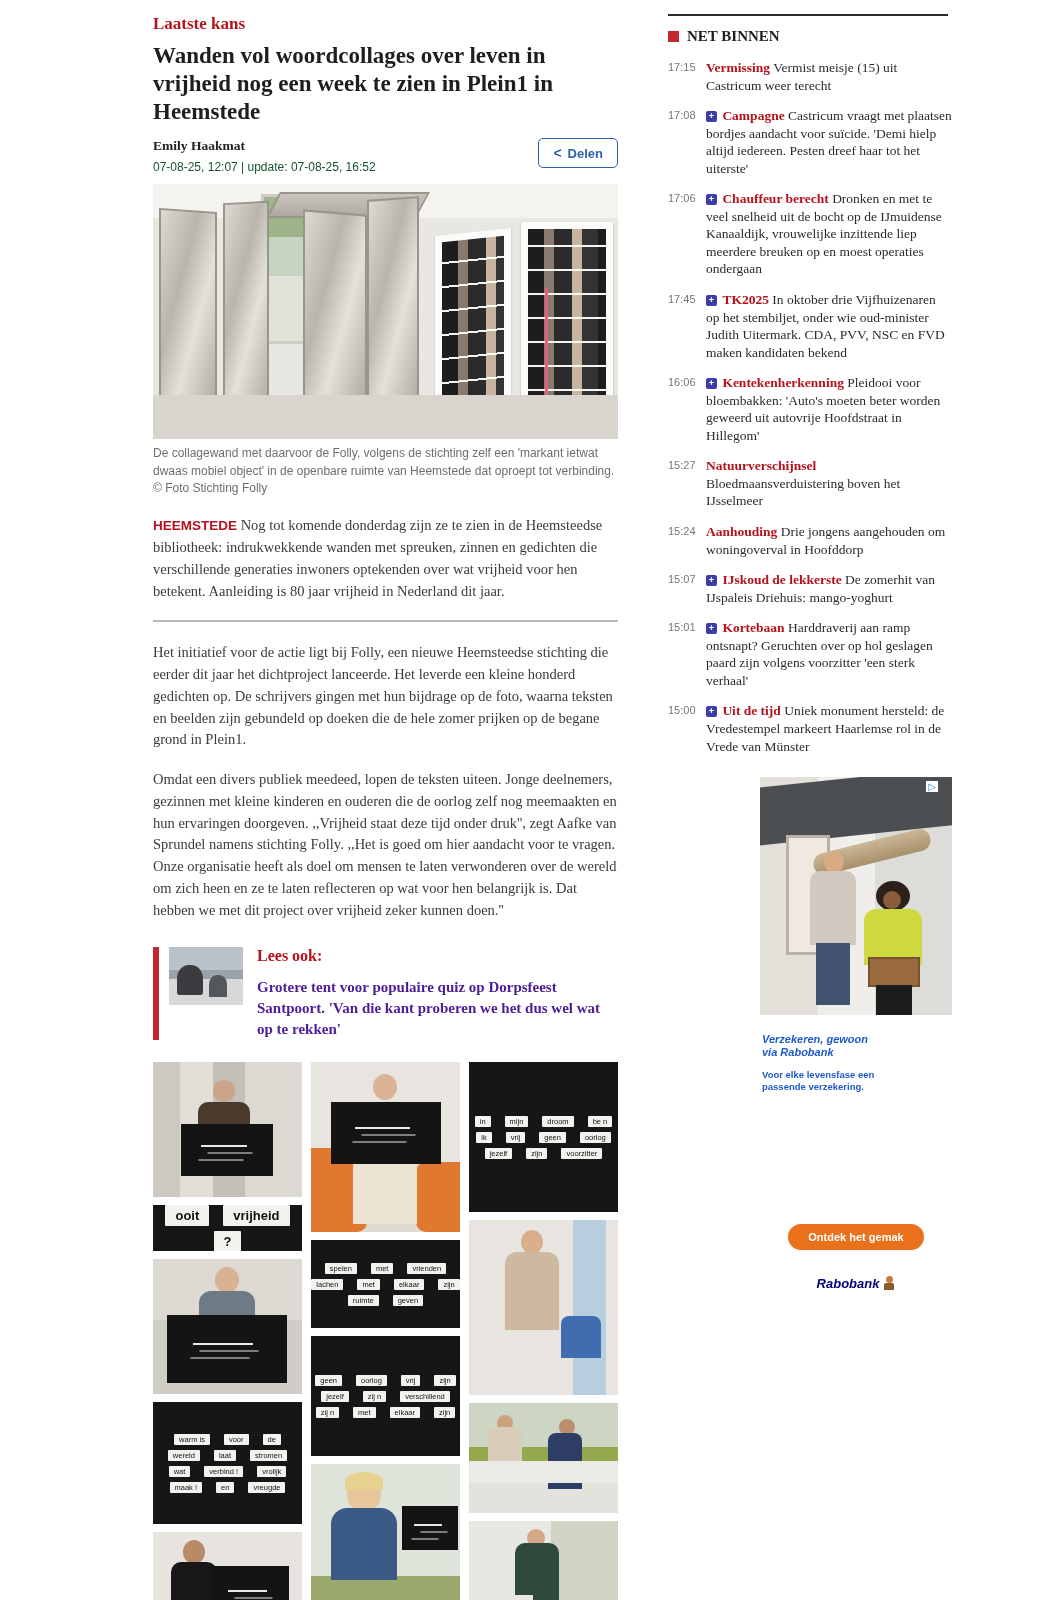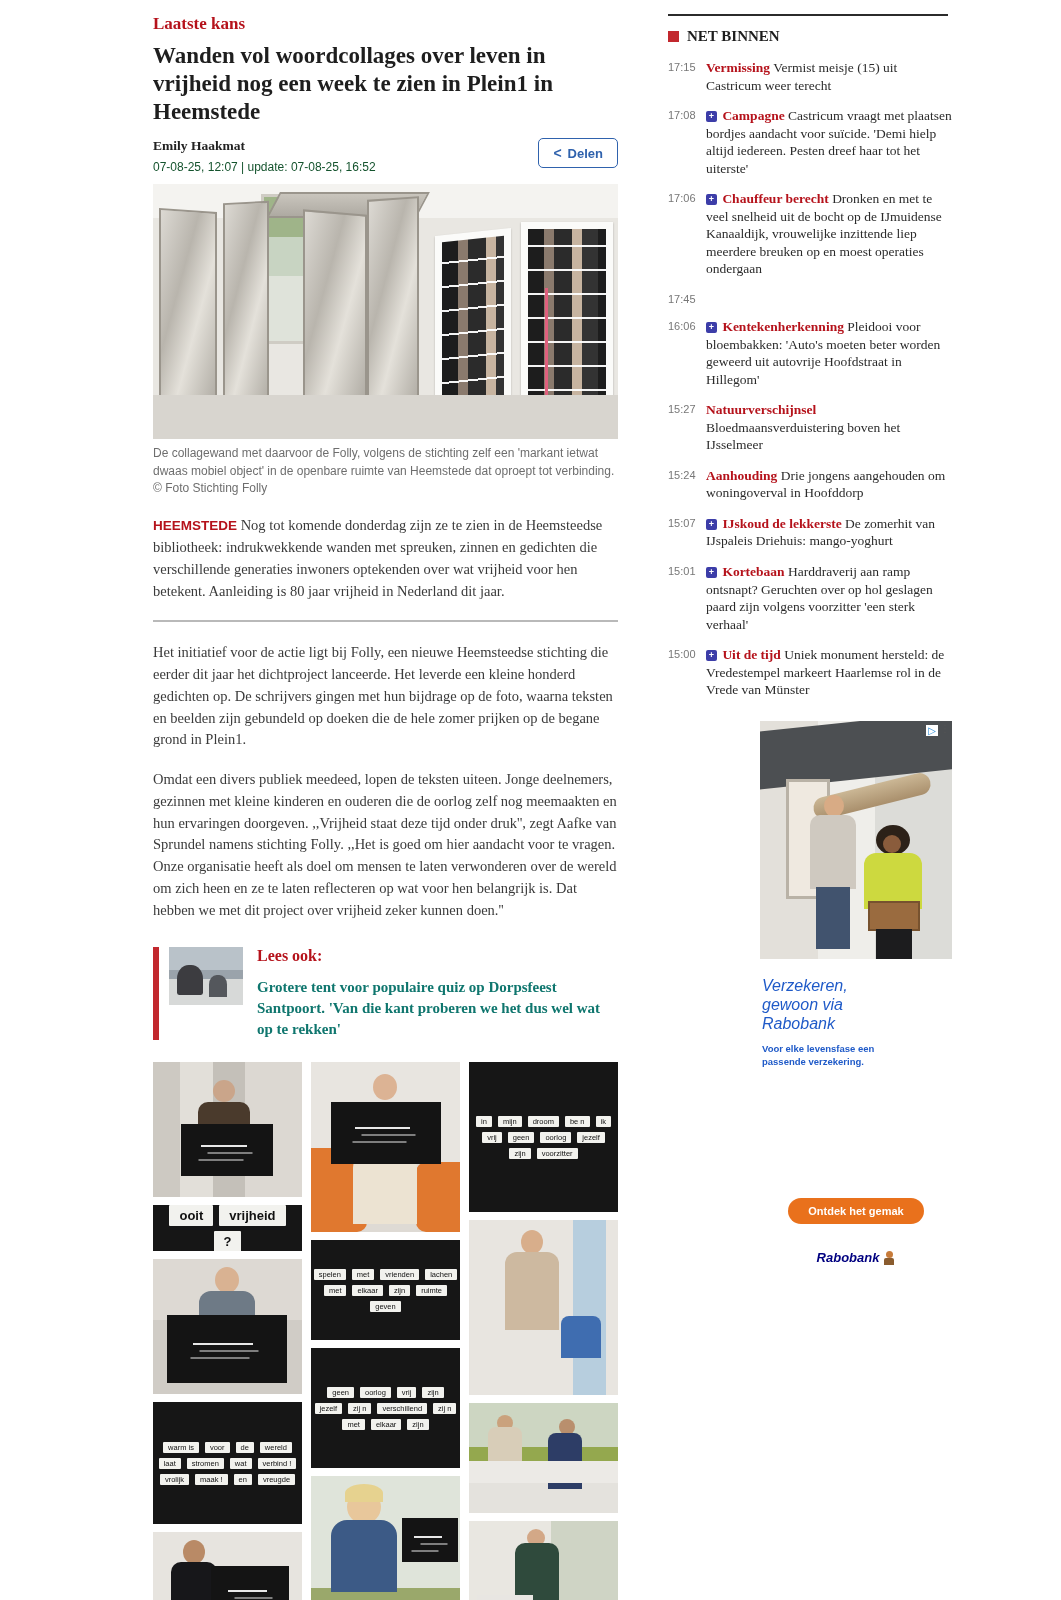--- a/index.html
+++ b/index.html
@@ -57,32 +57,32 @@
 
   
   .read-also { display:flex; gap:14px; border-left:6px solid #c2282e; padding-left:10px; margin:26px 0 22px 0; cursor:pointer; }
   .ra-thumb { width:74px; height:58px; flex:0 0 74px;
     background:linear-gradient(#b9c2c9 0 40%, #9aa3ab 40% 55%, #d7d9d8 55%);
     position:relative; overflow:hidden; }
   .ra-thumb::after { content:""; position:absolute; left:8px; top:18px; width:26px; height:30px;
     background:#3c3c40; border-radius:45% 45% 8% 8%; box-shadow:28px 6px 0 -4px #54575c; }
   .ra-content { flex:1; }
   .ra-label { color:#b5121b; font-weight:bold; font-size:16px; margin-bottom:12px; }
-  .ra-title { font-weight:bold; font-size:15px; line-height:1.4; color:#0f766e; }
+  .ra-title { font-weight:bold; font-size:15px; line-height:1.4; color:#4c1d95; }
 
   
   .mosaic { display:flex; gap:9px; margin-bottom:14px; }
   .mcol { display:flex; flex-direction:column; gap:8px; width:149px; }
   .tile { position:relative; overflow:hidden; }
   .photo .head { position:absolute; border-radius:50%; }
   .photo .torso { position:absolute; }
   .photo .board { position:absolute; background:#141414; }
   .photo .board::after { content:""; position:absolute; left:22%; top:40%; width:50%; height:2px; background:#e8e8e8;
     box-shadow:6px 7px 0 -0.5px #e8e8e8, -3px 14px 0 -0.5px #e8e8e8; }
-  .chips { background:#161616; display:flex; flex-wrap:wrap; align-content:center; justify-content:center; gap:5px 6px; }
+  .chips { background:#161616; display:flex; flex-wrap:wrap; align-content:center; justify-content:center; gap:5px 14px; }
   .chip { background:#f2f2ee; color:#111; font-family:"Liberation Sans","DejaVu Sans",sans-serif;
     font-size:7.5px; padding:1px 5px; border-radius:1px; white-space:nowrap; }
   .chips.big .chip { font-size:13px; font-weight:bold; padding:3px 10px; }
 
   .scene-mirror-man { height:135px; background:linear-gradient(90deg,#cdc9c2 0 18%,#e2dfd9 18% 40%,#c4c0b9 40% 62%,#dcd8d2 62%); }
   .scene-mirror-man .head { width:22px; height:22px; background:#caa58a; top:18px; left:60px; }
   .scene-mirror-man .torso { width:52px; height:60px; background:#4a3a2c; top:40px; left:45px; border-radius:10px 10px 0 0; }
   .scene-mirror-man .board { width:92px; height:52px; top:62px; left:28px; }
 
   .scene-girl2 { height:135px; background:linear-gradient(#ddd9d3 0 45%, #d0ccc6 45%); }
@@ -148,21 +148,21 @@
   .ad-man-head { position:absolute; top:74px; left:64px; width:20px; height:22px; background:#d8ab85; border-radius:50%; }
   .ad-man { position:absolute; top:94px; left:50px; width:46px; height:74px; background:#cfc9c0; border-radius:10px 10px 0 0; }
   .ad-man-legs { position:absolute; top:166px; left:56px; width:34px; height:62px; background:#41536e; }
   .ad-w-hair { position:absolute; top:104px; left:116px; width:34px; height:30px; background:#2c2118; border-radius:50%; }
   .ad-w-face { position:absolute; top:114px; left:123px; width:18px; height:18px; background:#8a5c3c; border-radius:50%; }
   .ad-woman { position:absolute; top:132px; left:104px; width:58px; height:56px; background:#cdd93f; border-radius:12px 12px 0 0; }
   .ad-crate { position:absolute; top:180px; left:108px; width:52px; height:30px; background:#9a6b3f; border:2px solid #77522f; }
   .ad-w-legs { position:absolute; top:208px; left:116px; width:36px; height:30px; background:#1c1c1e; }
   .ad-choice { position:absolute; top:4px; right:14px; color:#2b8bd4; font-size:10px; background:#fff; padding:0 2px; }
   .ad-dots { position:absolute; top:2px; right:2px; color:#555; font-size:10px; font-family:"Liberation Sans",sans-serif; }
-  .ad-headline { font-style:italic; font-weight:normal; font-size:16px; line-height:1.18; color:#1f5ac8;
+  .ad-headline { font-style:italic; font-weight:bold; font-size:11px; line-height:1.18; color:#1f5ac8;
     font-family:"Liberation Sans","DejaVu Sans",sans-serif; margin:18px 0 10px 2px; width:120px; }
   .ad-sub { font-family:"Liberation Sans","DejaVu Sans",sans-serif; font-size:9.5px; font-weight:bold; color:#1f5ac8; width:130px; margin-left:2px; line-height:1.3; }
   .ad-cta { display:block; margin:130px auto 0 auto; background:#e9711c; color:#fff; border:none; border-radius:14px;
     font-family:"Liberation Sans","DejaVu Sans",sans-serif; font-size:11px; font-weight:bold; padding:7px 20px; cursor:pointer; }
   .ad-brand { display:flex; align-items:center; justify-content:center; gap:4px; margin-top:26px;
     font-family:"Liberation Sans","DejaVu Sans",sans-serif; font-style:italic; font-weight:bold; font-size:13px; color:#000080; }
   .rabo-mark { width:12px; height:14px; position:relative; }
   .rabo-mark::before { content:""; position:absolute; top:0; left:3px; width:7px; height:7px; background:#c77b3a; border-radius:50%; }
   .rabo-mark::after { content:""; position:absolute; bottom:0; left:1px; width:10px; height:7px; background:#8a5c2e; border-radius:2px 2px 0 0; }
 </style>
@@ -256,21 +256,21 @@
             <div class="torso"></div>
             <div class="board"></div>
         </div>
       </div>
       <div class="mcol">
         <div class="tile photo scene-girl-orange">
           <div class="head"></div>
             <div class="torso"></div>
             <div class="board"></div>
         </div>
-        <div class="tile chips" style="height:100px">
+        <div class="tile chips" style="height:88px">
             <span class="chip">spelen</span>
             <span class="chip">met</span>
             <span class="chip">vrienden</span>
             <span class="chip">lachen</span>
             <span class="chip">met</span>
             <span class="chip">elkaar</span>
             <span class="chip">zijn</span>
             <span class="chip">ruimte</span>
             <span class="chip">geven</span>
           </div>
@@ -341,20 +341,21 @@
     <div class="nb-item">
       <span class="nb-time">17:08</span>
       <span class="nb-body"><span class="prem">+</span> <span class="nb-cat">Campagne</span> <span>Castricum vraagt met plaatsen bordjes aandacht voor suïcide. 'Demi hielp altijd iedereen. Pesten dreef haar tot het uiterste'</span></span>
     </div>
     <div class="nb-item">
       <span class="nb-time">17:06</span>
       <span class="nb-body"><span class="prem">+</span> <span class="nb-cat">Chauffeur berecht</span> <span>Dronken en met te veel snelheid uit de bocht op de IJmuidense Kanaaldijk, vrouwelijke inzittende liep meerdere breuken op en moest operaties ondergaan</span></span>
     </div>
     <div class="nb-item">
       <span class="nb-time">17:45</span>
+      <span class="nb-body"><span class="prem">+</span> <span class="nb-cat">TK2025</span> <span>In oktober drie Vijfhuizenaren op het stembiljet, onder wie oud-minister Judith Uitermark. CDA, PVV, NSC en FVD maken kandidaten bekend</span></span>
     </div>
     <div class="nb-item">
       <span class="nb-time">16:06</span>
       <span class="nb-body"><span class="prem">+</span> <span class="nb-cat">Kentekenherkenning</span> <span>Pleidooi voor bloembakken: 'Auto's moeten beter worden geweerd uit autovrije Hoofdstraat in Hillegom'</span></span>
     </div>
     <div class="nb-item">
       <span class="nb-time">15:27</span>
       <span class="nb-body"><span class="nb-cat">Natuurverschijnsel</span> <span>Bloedmaansverduistering boven het IJsselmeer</span></span>
     </div>
     <div class="nb-item">

